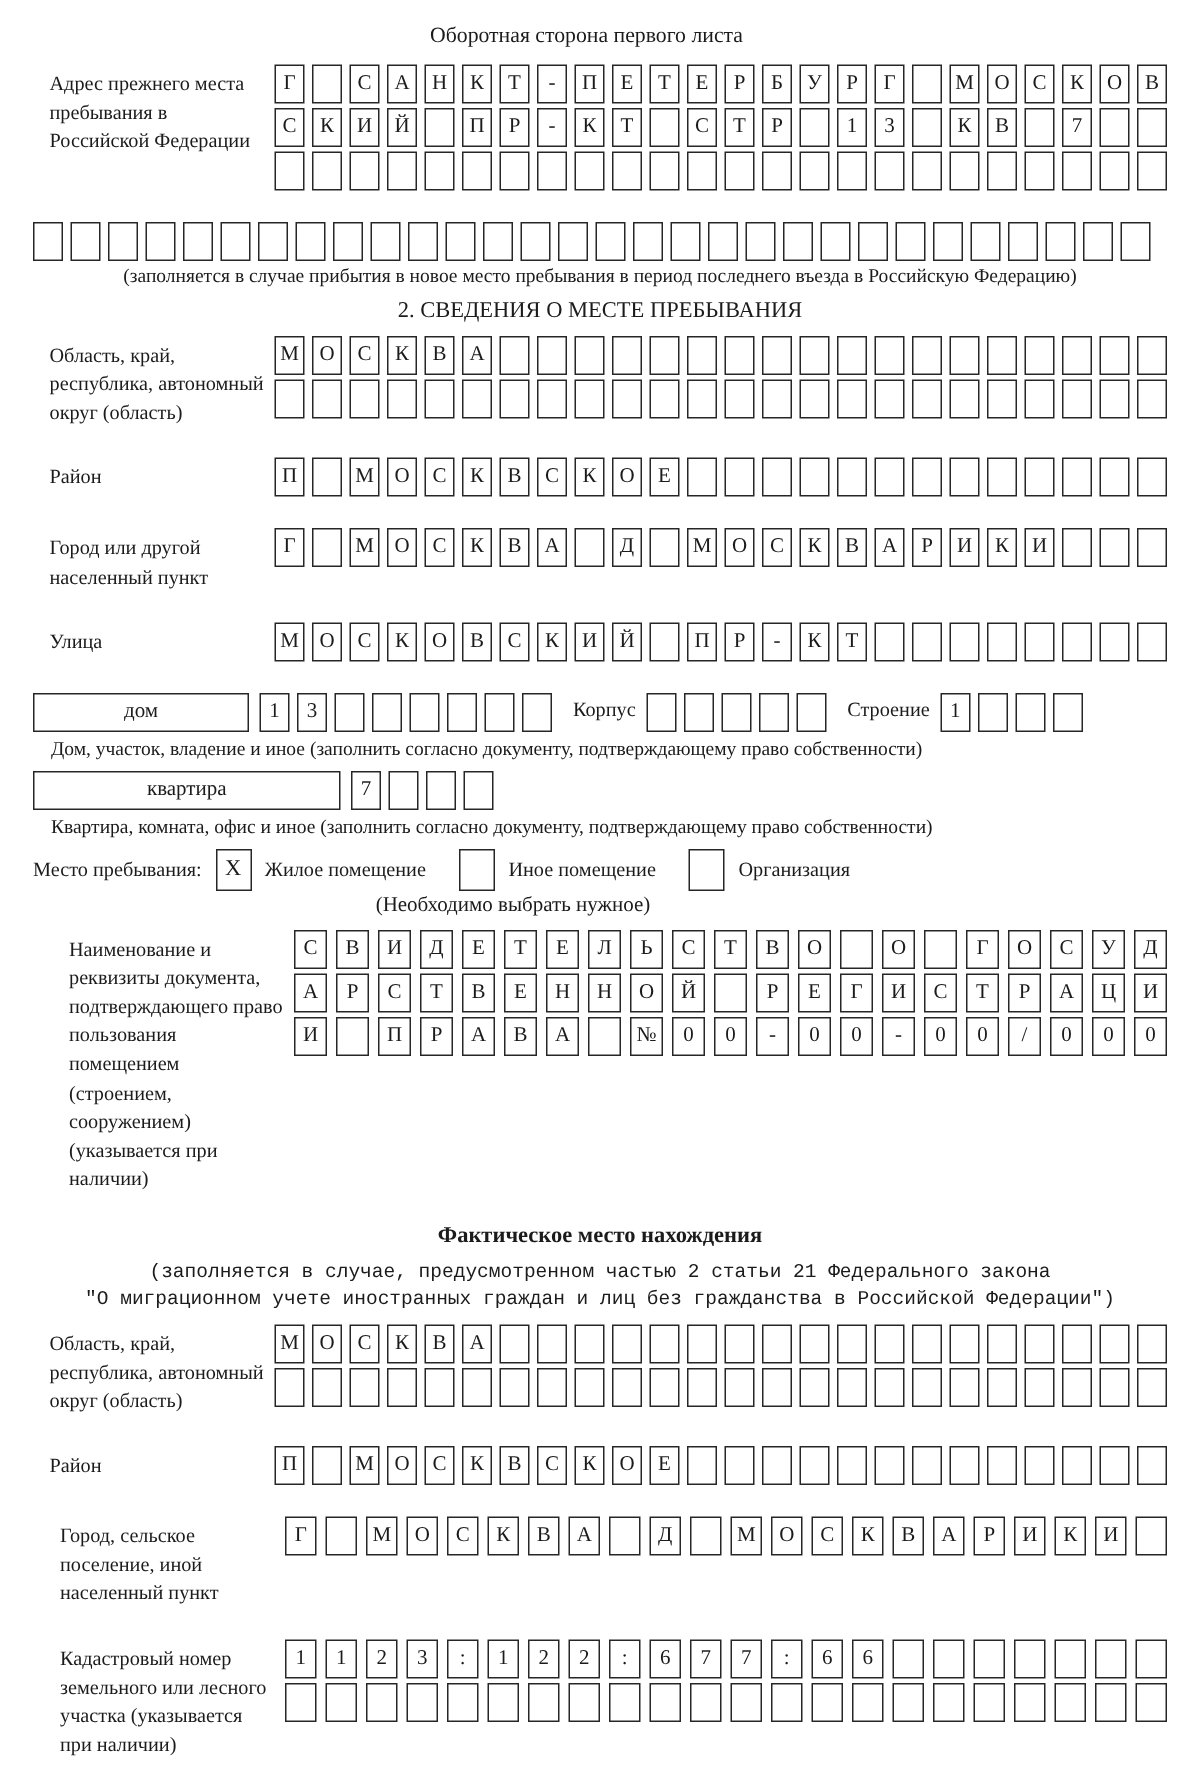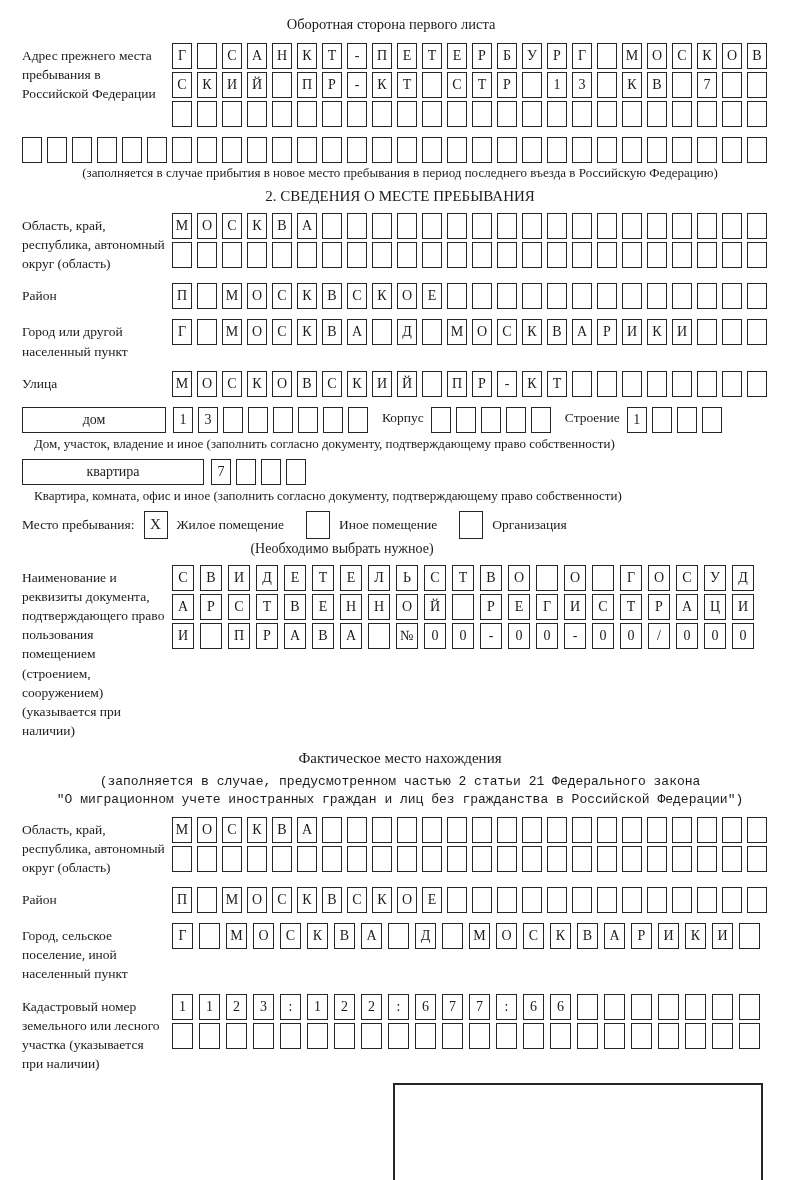--- a/index.html
+++ b/index.html
@@ -6,21 +6,21 @@
     margin: 0; padding: 0;
     width: 800px; height: 1180px;
     background: #ffffff;
     color: #1b1b1b;
     font-family: "Liberation Serif", "DejaVu Serif", serif;
     overflow: hidden;
   }
   .page { box-sizing: border-box; width: 800px; padding: 0 22px; }
   .header-note { text-align: center; font-size: 14.5px; padding: 16px 18px 10px 0; }
 
-  .field { display: flex; align-items: flex-start; margin-bottom: 10px; }
+  .field { display: flex; align-items: flex-start; margin-bottom: 21px; justify-content: flex-end; }
   .label { flex: 0 0 150px; width: 150px; font-size: 13.5px; line-height: 1.42; padding-top: 3px; padding-right: 6px; box-sizing: border-box; }
   .cellcol { display: flex; flex-direction: column; gap: 3px; }
   .cells { display: flex; gap: 5px; }
   .cell {
     box-sizing: border-box; flex: 0 0 auto;
     width: 20px; height: 26px;
     border: 1.7px solid #262626;
     display: flex; align-items: center; justify-content: center;
     font-size: 14px; background: #fff;
   }
@@ -36,35 +36,35 @@
   .sec-title { font-weight: normal; text-align: center; font-size: 15px; margin: 6px 0 8px 0; }
 
   .inline-row { display: flex; align-items: center; margin: 4px 0 3px 0; }
   .named-box {
     box-sizing: border-box; height: 26px;
     border: 1.7px solid #262626;
     display: flex; align-items: center; justify-content: center;
     font-size: 14px; margin-right: 7px;
   }
   .dom-box { width: 144px; }
-  .kv-box { width: 182px; }
+  .kv-box { width: 205px; }
   .inline-label { font-size: 13.5px; margin: 0 7px 3px 14px; }
 
   .mesto-row { display: flex; align-items: center; margin: 6px 0 2px 0; }
   .mesto-label { font-size: 13.5px; margin-right: 9px; }
   .checkbox {
     box-sizing: border-box; width: 24px; height: 28px;
     border: 1.7px solid #262626;
     display: flex; align-items: center; justify-content: center;
     font-size: 15px; flex: 0 0 auto;
   }
   .opt-label { font-size: 13.5px; margin: 0 22px 0 9px; }
   .mesto-note { font-size: 14px; text-align: center; width: 360px; margin-left: 140px; margin-bottom: 8px; }
 
-  .fact-title { font-weight: normal; text-align: center; font-size: 15px; margin: 10px 0 6px 0; }
+  .fact-title { font-weight: bold; text-align: center; font-size: 15px; margin: 10px 0 6px 0; }
   .fact-cap { text-align: center; font-size: 13px; line-height: 1.4; margin: 0; font-family: Liberation Mono, monospace; }
   .fact-cap.last { margin-bottom: 7px; }
 
   .stamp-box {
     box-sizing: border-box; width: 370px; height: 175px;
     border: 2px solid #262626;
     margin: 6px 15px 4px auto;
   }
 </style>
 </head>

